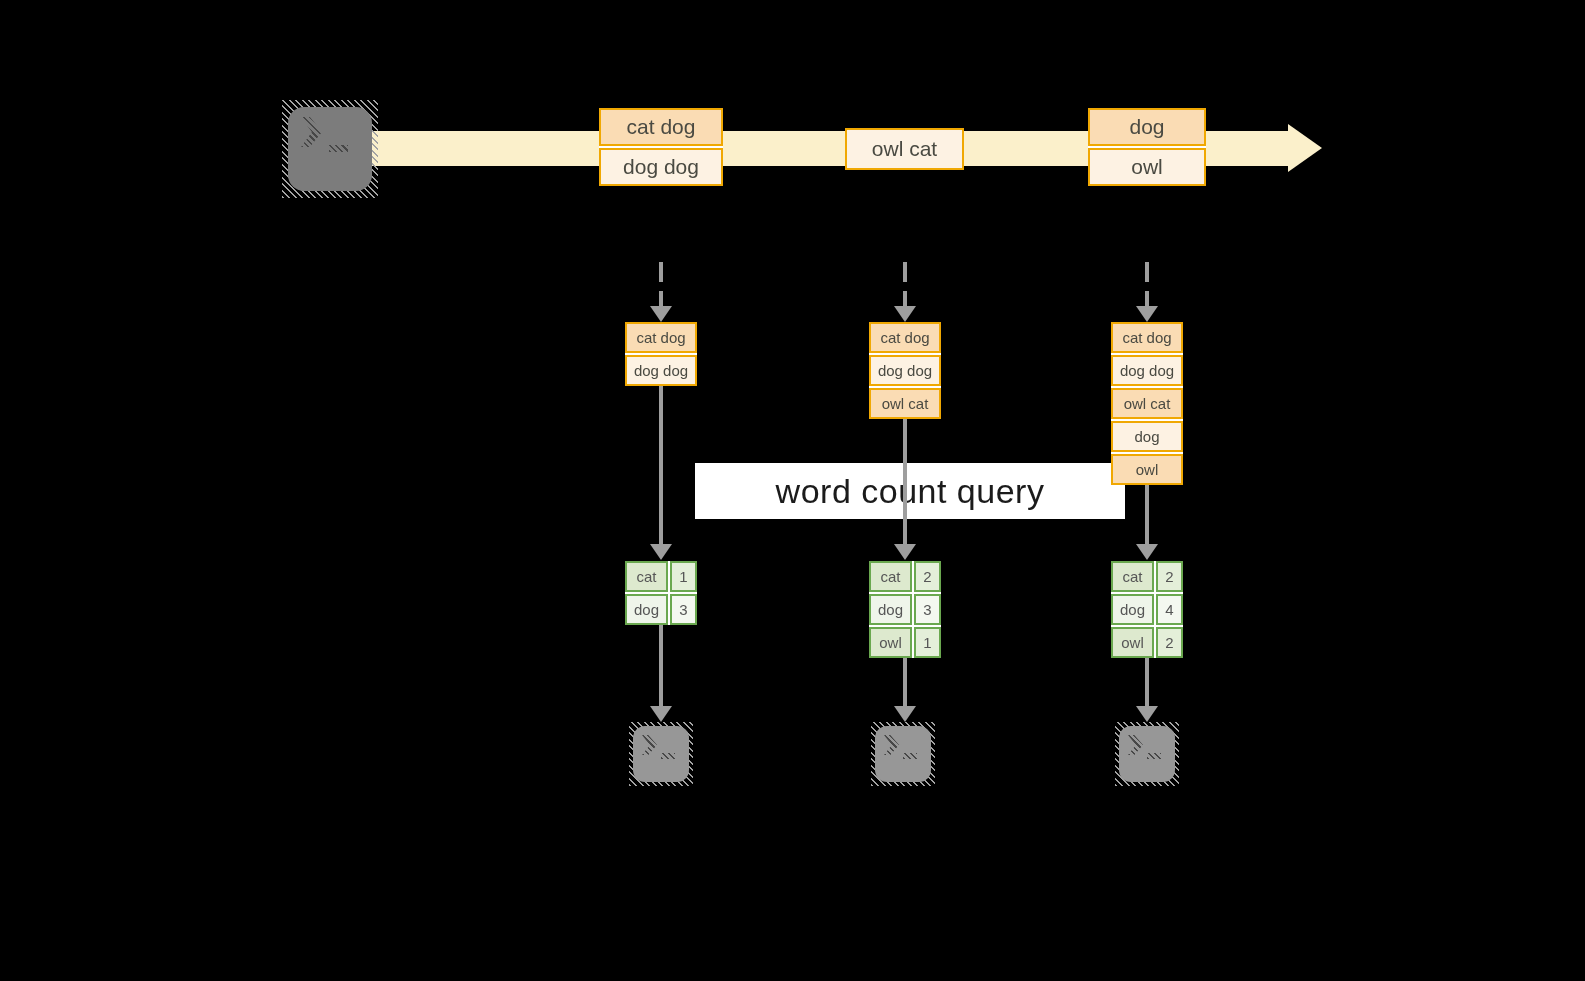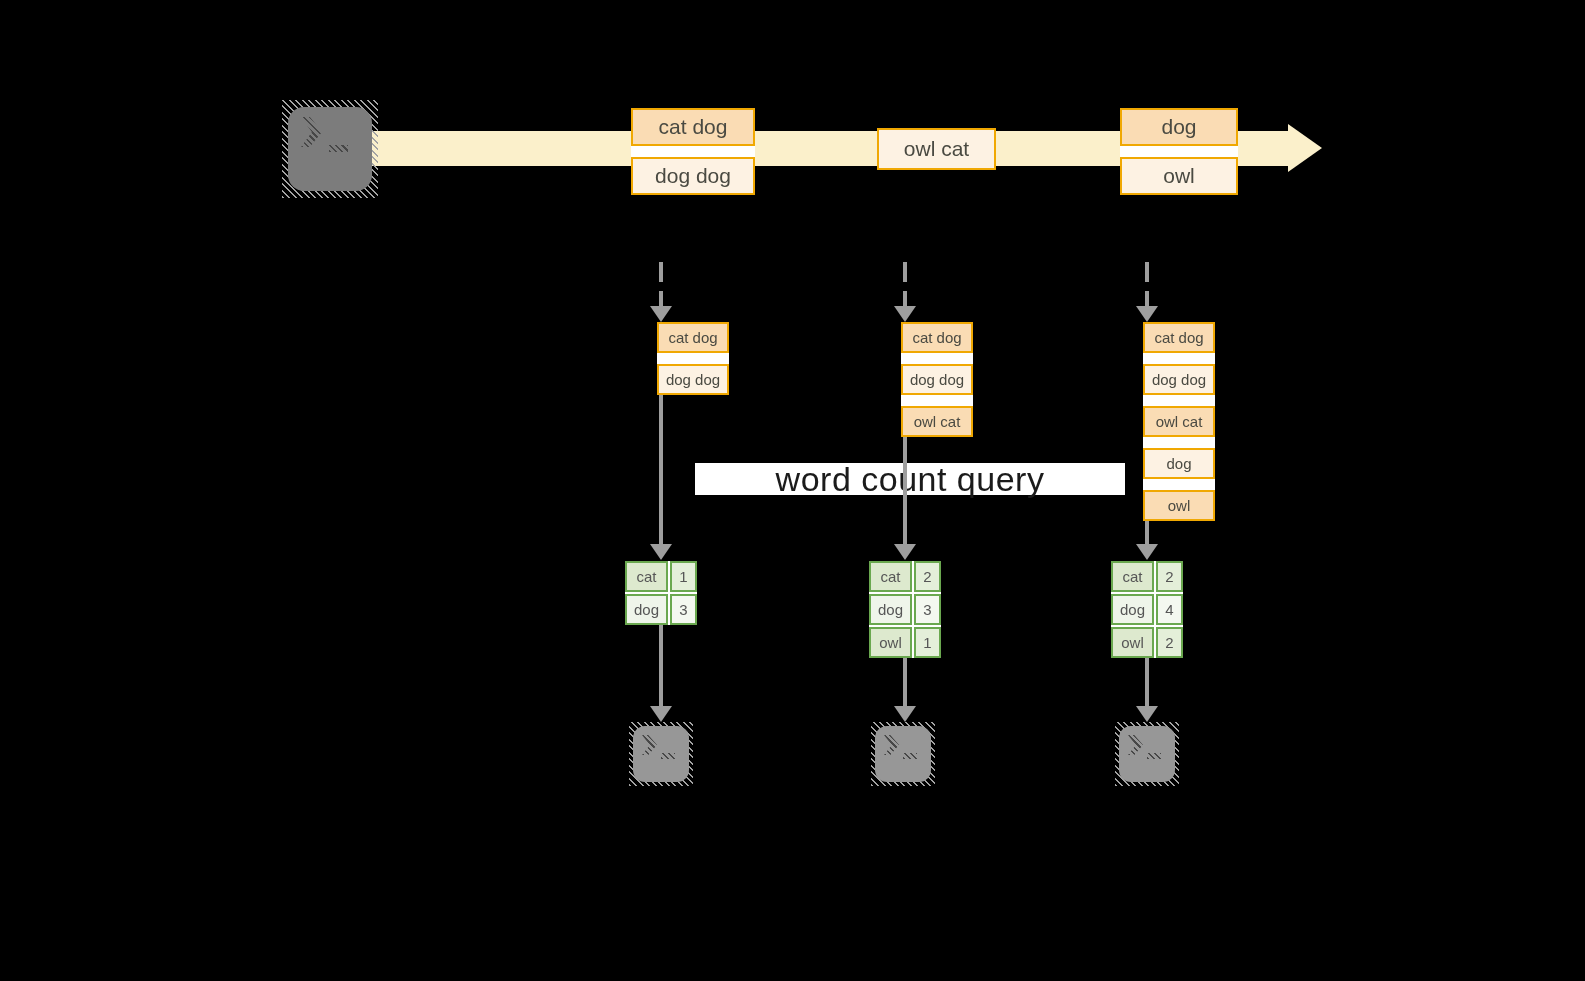--- a/index.html
+++ b/index.html
@@ -26,23 +26,22 @@
   .term-underscore{position:absolute;}
   
   .stream-body{position:absolute;z-index:1;background:var(--stream,#FBF0CB);}
   .stream-head{
     position:absolute;z-index:1;width:0;height:0;
     border-top:24px solid transparent;border-bottom:24px solid transparent;
     border-left:34px solid var(--stream,#FBF0CB);
   }
   
   .stack{
-    position:absolute;z-index:5;display:flex;flex-direction:column;gap:11px;
+    position:absolute;z-index:5;display:flex;flex-direction:column;gap:2px;
     background:#fff;
-    margin-left:32px;
   }
   .cell{
     box-sizing:border-box;border:2px solid var(--accent-orange,#F0A802);
     display:flex;align-items:center;justify-content:center;
     color:#4a4a42;
   }
   .fill-a{background:var(--peach,#FADCB4);}
   .fill-b{background:var(--cream,#FDF2E3);}
   .ev-lg{height:38px;font-size:21px;}
   .ev-xl{height:42px;font-size:21px;}
@@ -127,21 +126,21 @@
     <div class="cell fill-a ev-sm">owl cat</div>
   </div>
   <div class="stack" style="left:1111px;top:322px;width:72px;">
     <div class="cell fill-a ev-sm">cat dog</div>
     <div class="cell fill-b ev-sm">dog dog</div>
     <div class="cell fill-a ev-sm">owl cat</div>
     <div class="cell fill-b ev-sm">dog</div>
     <div class="cell fill-a ev-sm">owl</div>
   </div>
 
-  <div class="banner" style="left:695px;top:463px;width:430px;height:32px;">
+  <div class="banner" style="left:695px;top:463px;width:430px;height:56px;">
     <span>word count query</span>
   </div>
 
   <div class="vline" style="left:659px;top:386px;height:158px;"></div>
   <div class="vhead" style="left:650px;top:544px;"></div>
   <div class="vline" style="left:903px;top:419px;height:125px;"></div>
   <div class="vhead" style="left:894px;top:544px;"></div>
   <div class="vline" style="left:1145px;top:485px;height:59px;"></div>
   <div class="vhead" style="left:1136px;top:544px;"></div>
 

